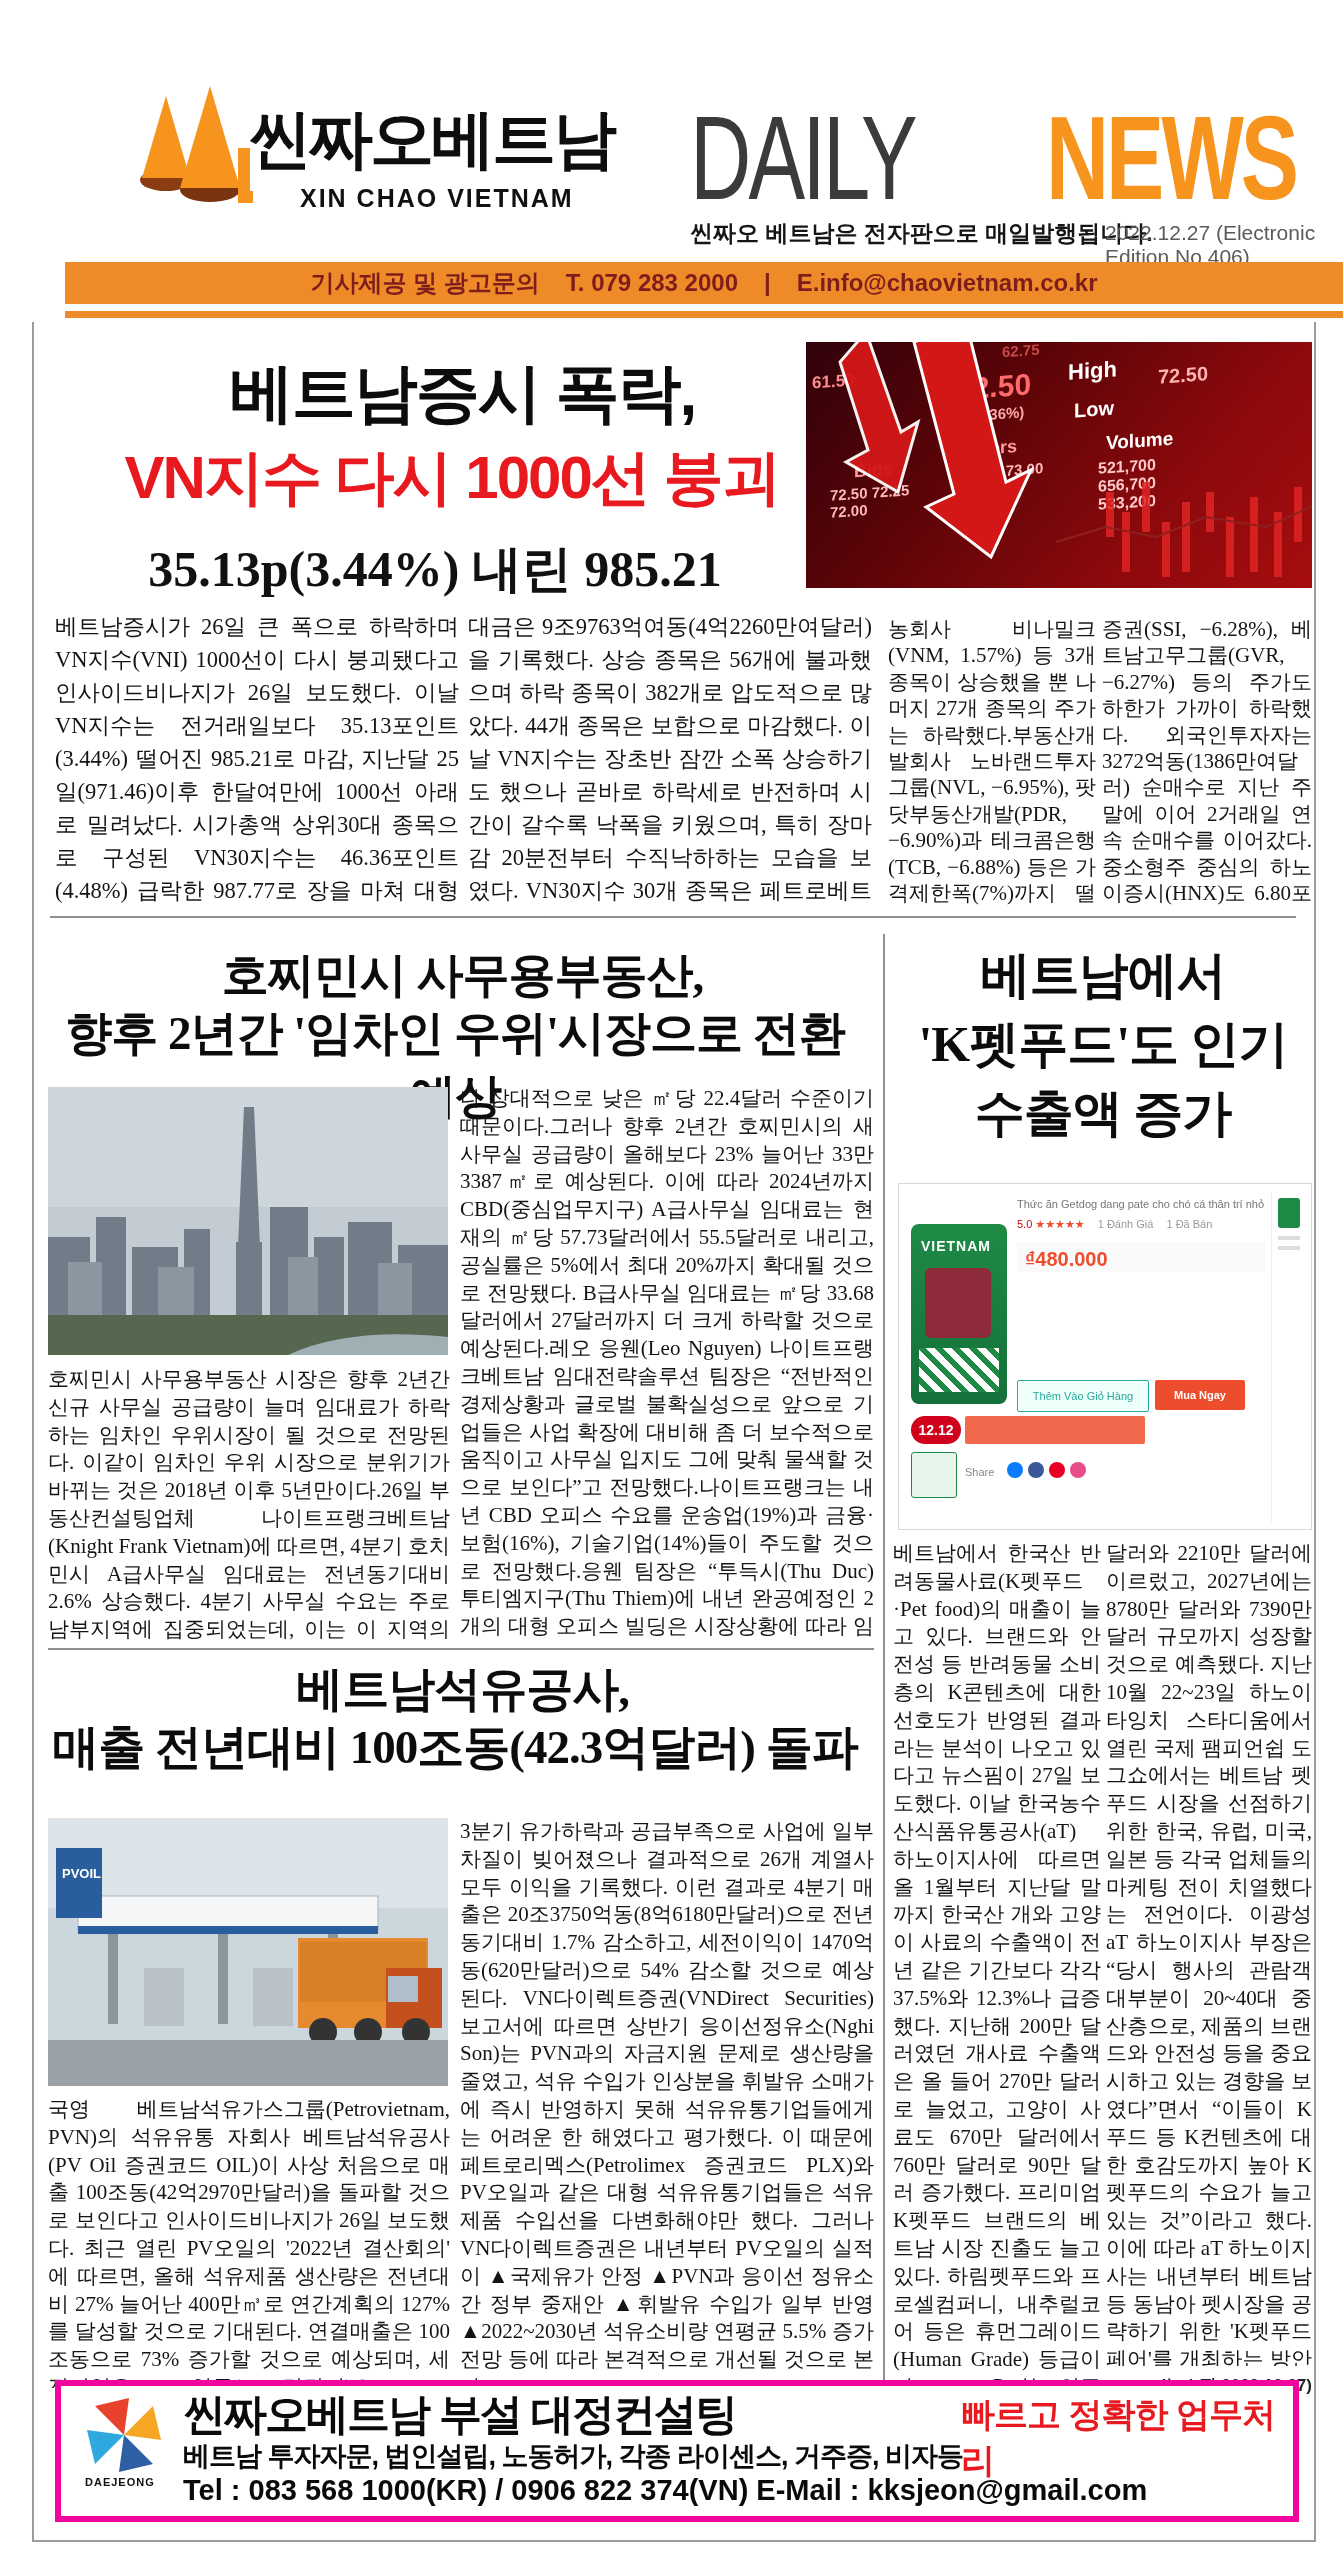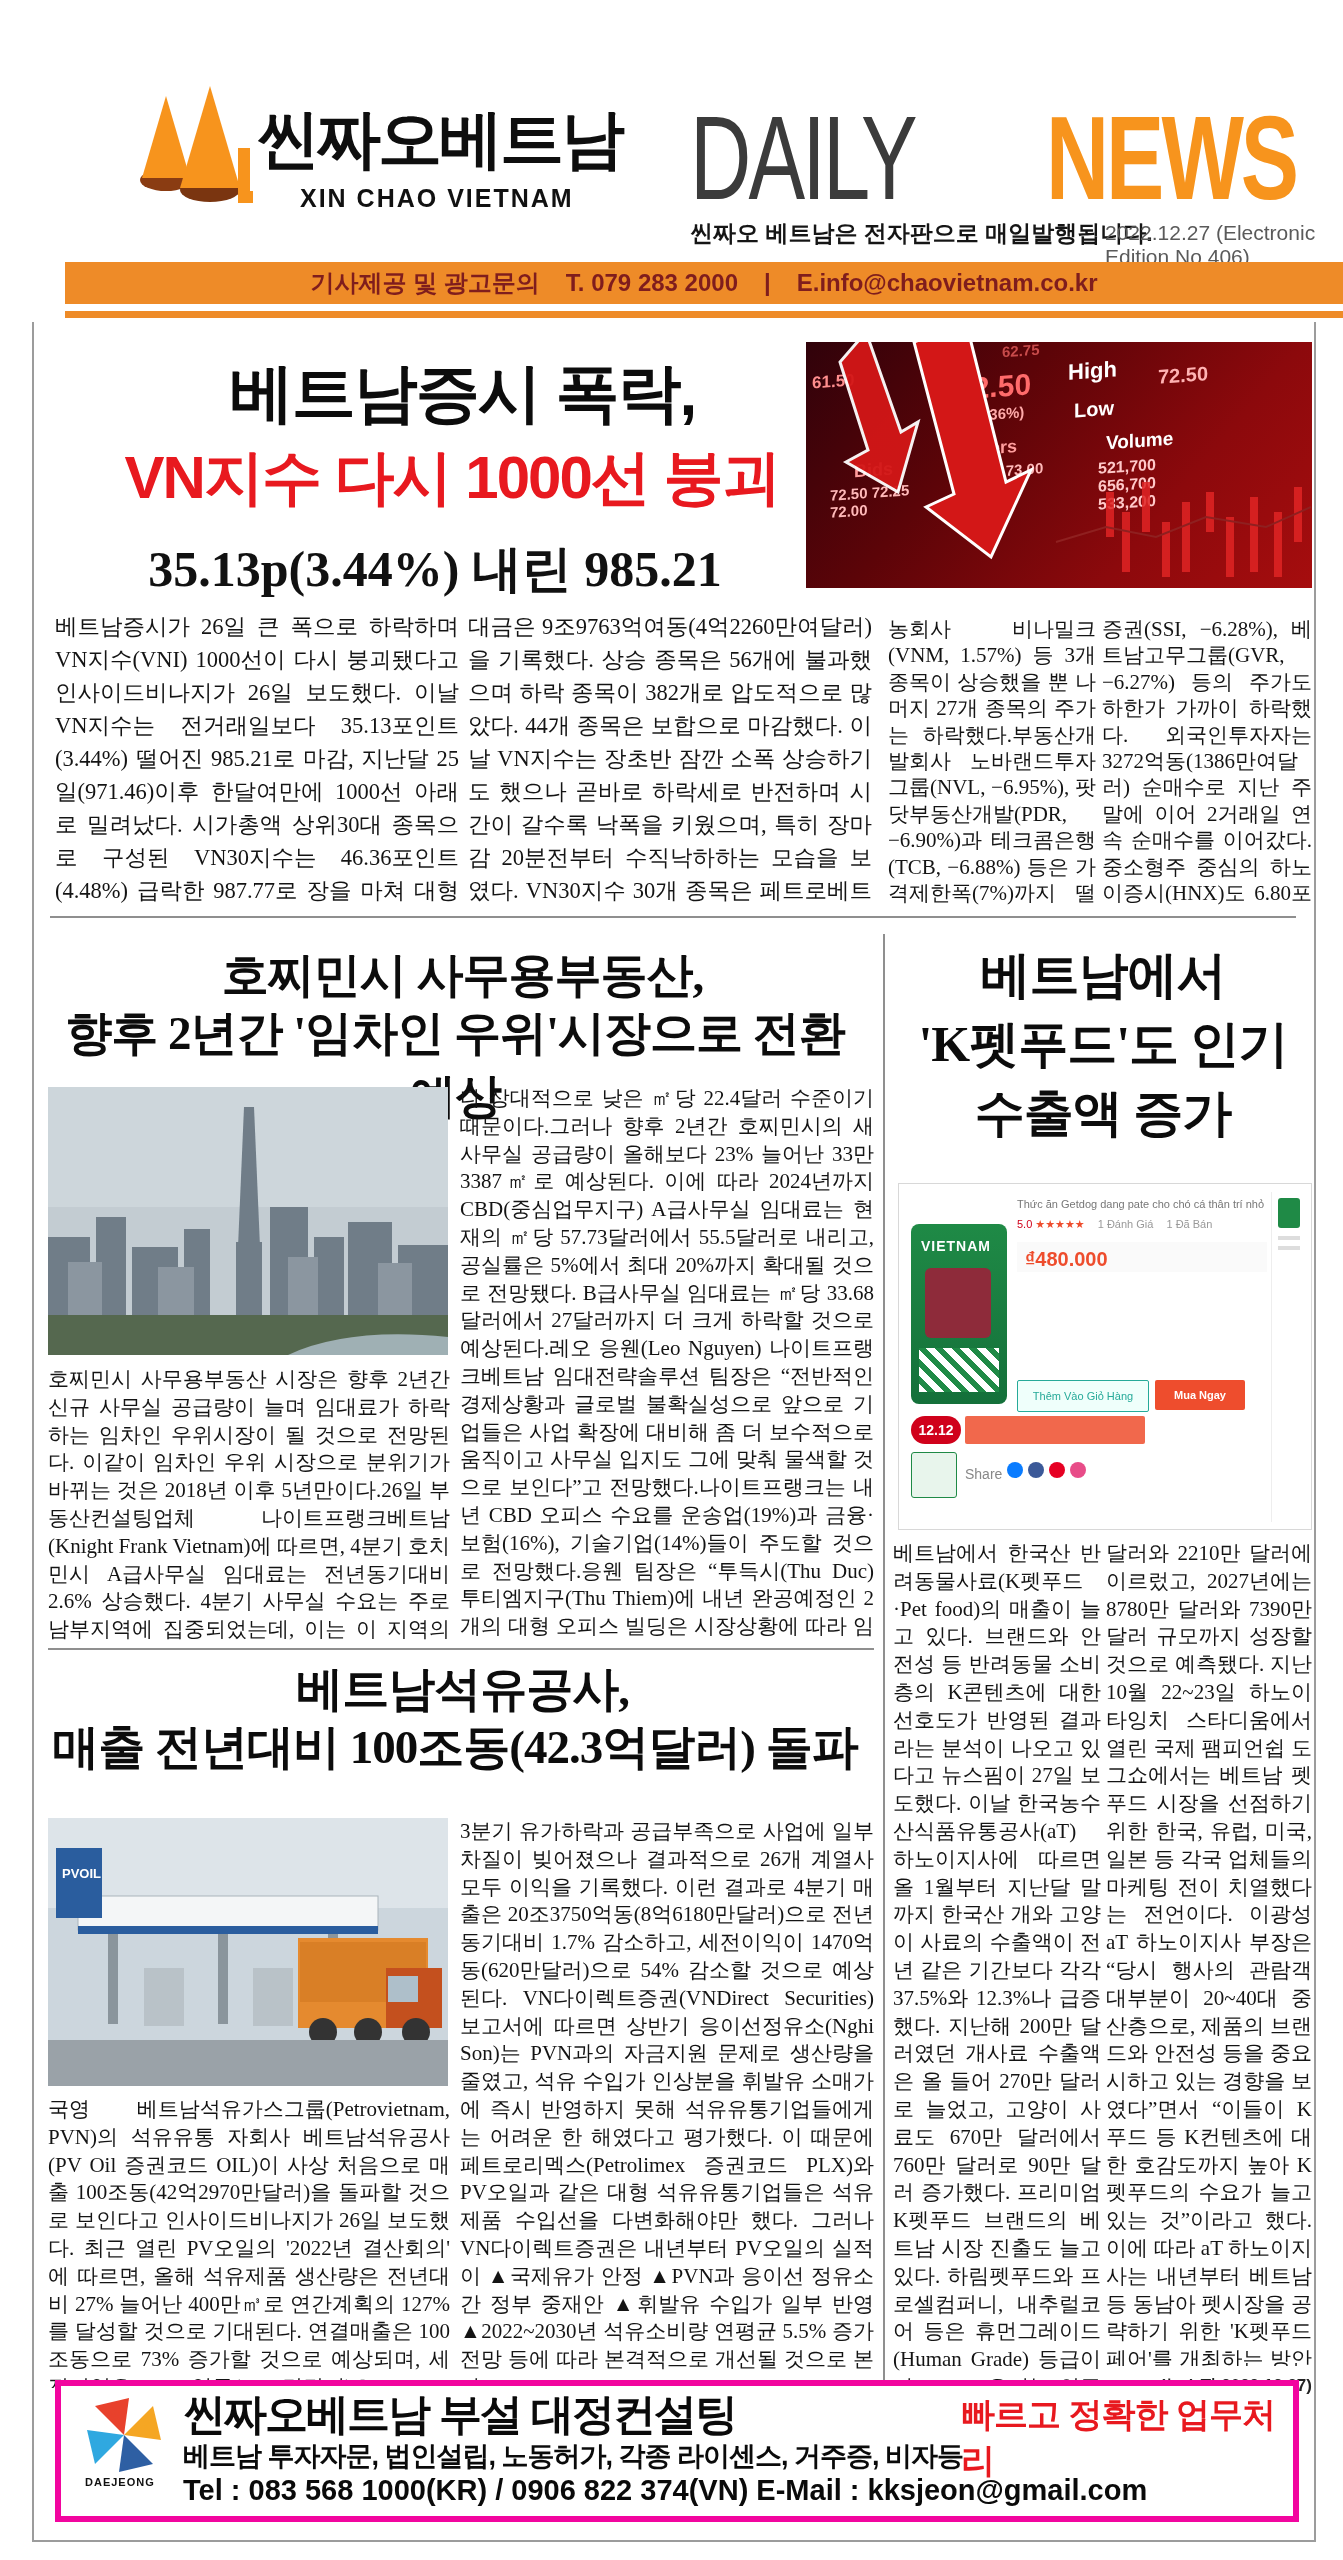--- a/index.html
+++ b/index.html
@@ -59,21 +59,21 @@
   <div class="abs" style="left:138px;top:78px;width:115px;height:130px;">
     <svg width="115" height="130" viewBox="0 0 115 130">
       <ellipse cx="28" cy="102" rx="26" ry="11" fill="#8a3c12"></ellipse>
       <polygon points="28,18 52,100 4,100" fill="#f7941d"></polygon>
       <ellipse cx="72" cy="112" rx="30" ry="12" fill="#7a3510"></ellipse>
       <polygon points="72,8 102,110 42,110" fill="#f7941d"></polygon>
       <rect x="100" y="70" width="12" height="55" fill="#f7941d"></rect>
       <rect x="100" y="113" width="30" height="12" fill="#f7941d"></rect>
     </svg>
   </div>
-  <div class="abs logo-kr" style="left:256px;top:96px;">씬짜오베트남</div>
+  <div class="abs logo-kr" style="left:248px;top:96px;">씬짜오베트남</div>
   <div class="abs logo-en" style="left:300px;top:184px;">XIN CHAO VIETNAM</div>
   <div class="abs mast-daily" style="left:690px;top:90px;">DAILY</div>
   <div class="abs mast-news" style="left:1046px;top:90px;">NEWS</div>
   <div class="abs tagline" style="left:690px;top:218px;">씬짜오 베트남은 전자판으로 매일발행됩니다.</div>
   <div class="abs edition" style="left:1105px;top:221px;">2022.12.27 (Electronic Edition No 406)</div>
 
   <div class="abs contact-bar" style="left:65px;top:262px;width:1278px;height:42px;">
     <span>기사제공 및 광고문의</span>
     <span>T. 079 283 2000</span>
     <span>|</span>
@@ -219,21 +219,21 @@
       <div class="abs" style="left:8px;top:124px;width:80px;height:44px;background:repeating-linear-gradient(45deg,#ffffff,#ffffff 6px,#1f8a46 6px,#1f8a46 12px);"></div>
     </div>
 
     <div class="abs badge1212" style="left:12px;top:232px;width:50px;height:28px;font-size:14px;display:flex;align-items:center;justify-content:center;">12.12</div>
     <div class="abs" style="left:66px;top:232px;width:180px;height:28px;background:#ee4d2d;opacity:.85;border-radius:2px;"></div>
     <div class="abs" style="left:12px;top:268px;width:44px;height:44px;background:#e8f5ec;border:1px solid #1f8a46;border-radius:3px;"></div>
 
     <div class="abs btn-cart" style="left:118px;top:196px;width:130px;height:30px;">Thêm Vào Giỏ Hàng</div>
     <div class="abs btn-buy" style="left:256px;top:196px;width:90px;height:30px;">Mua Ngay</div>
 
-    <div class="abs" style="left:66px;top:282px;font-size:14px;color:#888;">Share</div>
+    <div class="abs" style="left:66px;top:282px;font-size:11px;color:#888;">Share</div>
     <div class="abs" style="left:108px;top:278px;">
       <span class="dot" style="background:#0a7cff;"></span><span class="dot" style="background:#3b5998;"></span><span class="dot" style="background:#e60023;"></span><span class="dot" style="background:#e84c88;"></span>
     </div>
 
     <div class="abs" style="left:372px;top:8px;width:32px;height:330px;border-left:1px solid #eee;">
       <div class="abs" style="left:6px;top:6px;width:22px;height:30px;background:#1f8a46;border-radius:3px;"></div>
       <div class="abs" style="left:6px;top:44px;width:22px;height:4px;background:#ddd;"></div>
       <div class="abs" style="left:6px;top:54px;width:22px;height:4px;background:#ddd;"></div>
     </div>
   </div>

